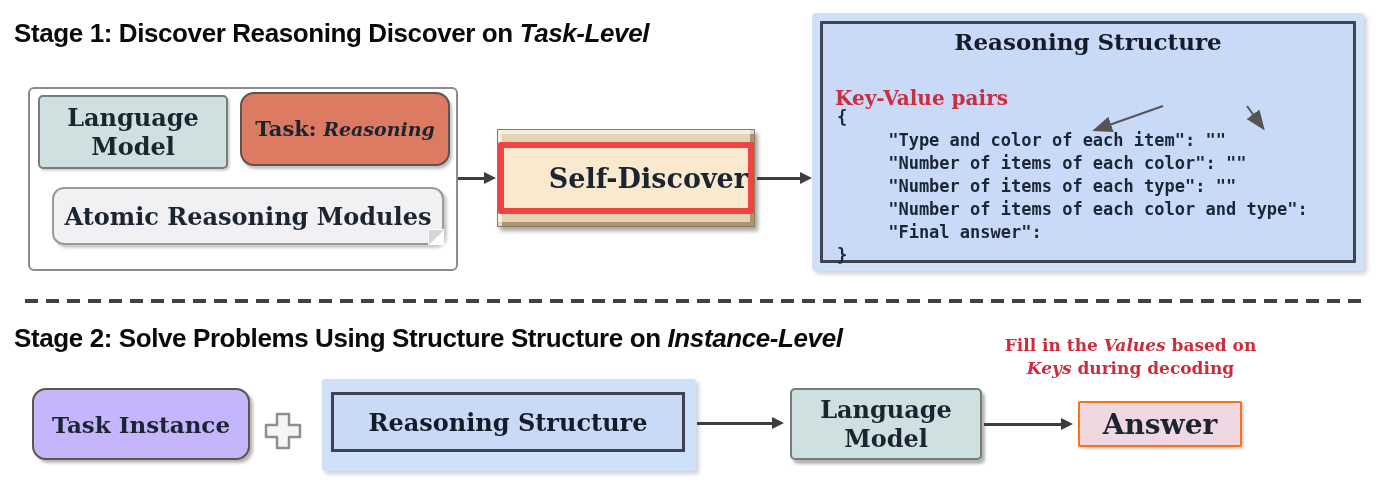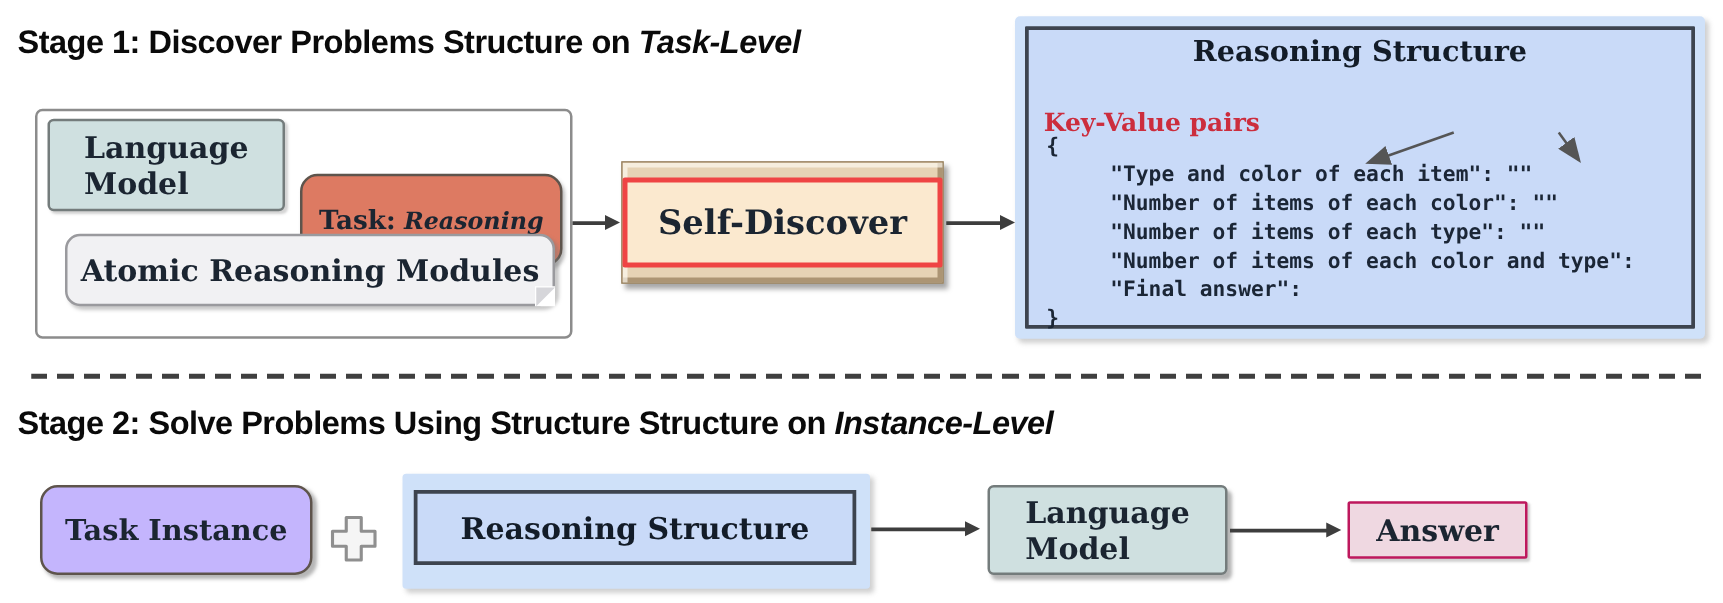--- a/index.html
+++ b/index.html
@@ -15,33 +15,33 @@
   }
   .stage-title i { font-style:italic; }
 
   
   .s1-container {
     left:28px; top:87px; width:430px; height:184px;
     background:#ffffff; border:2px solid #8c8c8c; border-radius:6px;
   }
   .box {
     display:flex; align-items:center; justify-content:center;
-    text-align:left; color:#1b2531; font-weight:bold;
+    text-align:center; color:#1b2531; font-weight:bold;
   }
   .lm-box {
     background:#cfe0e0; border:2px solid #747c7c; border-radius:5px;
     font-size:24px; line-height:29px;
     box-shadow:2px 2px 2px rgba(130,130,130,0.35);
   }
   .lm1 { left:38px; top:95px; width:190px; height:74px; }
   .task-box {
     left:240px; top:92px; width:210px; height:74px;
     background:#dd7a62; border:2px solid #5e544c; border-radius:14px;
     box-shadow:2px 3px 3px rgba(110,110,110,0.45);
-    flex-direction:column; font-size:19px; line-height:23px;margin-top:47px;
+    flex-direction:column; font-size:19px; line-height:23px;
   }
   .task-box .t-label { font-style:normal; font-size:21px; }
   .task-box i { font-style:italic; }
   .atomic-box {
     left:52px; top:187px; width:392px; height:58px;
     background:#f1f1f3; border:2px solid #9a9a9e; border-radius:12px;
     font-size:24px; box-shadow:3px 3px 3px rgba(120,120,120,0.4);
   }
   .fold-cover { position:absolute; right:-2px; bottom:-2px; width:16px; height:16px; background:#ffffff; }
   .fold-tri { position:absolute; right:-2px; bottom:-2px; width:0; height:0;
@@ -50,22 +50,22 @@
   
   .sd-outer {
     left:497px; top:129px; width:258px; height:98px;
     background:#e6d3b5; border:1px solid #8f7a5a;
     box-shadow:inset 4px 4px 0 rgba(255,252,245,0.65),
                inset -4px -4px 0 rgba(124,98,62,0.55),
                3px 4px 4px rgba(0,0,0,0.35);
     display:flex; align-items:center; justify-content:center;
   }
   .sd-inner {
-    width:272px; height:72px; background:#fbe9cf; border:4px solid #ef4444;
-    border-radius:2px; display:flex; align-items:center; justify-content:center;
+    width:272px; height:72px; background:#fbe9cf; border:6px solid #ef4444;
+    border-radius:2px; display:flex; align-items:center; justify-content:flex-end;
     font-size:27px; font-weight:bold; color:#1b2531;
   }
 
   
   .harrow { position:absolute; height:3px; background:#3d3d3d; }
   .harrow::after {
     content:""; position:absolute; right:-11px; top:-5px;
     border-left:12px solid #3d3d3d; border-top:6.5px solid transparent;
     border-bottom:6.5px solid transparent;
   }
@@ -121,32 +121,32 @@
   }
   .rs2-inner {
     position:absolute; left:9px; top:13px; width:354px; height:60px;
     background:#c9daf8; border:3px solid #3d444f;
     display:flex; align-items:center; justify-content:center;
     font-size:24px; font-weight:bold; color:#131c28;
   }
   .lm2 { left:790px; top:388px; width:192px; height:72px;
     box-shadow:3px 4px 3px rgba(120,120,120,0.55); }
   .answer-box {
-    left:1078px; top:401px; width:144px; height:46px;
-    background:#efd8e1; border:2px solid #be185d; border-radius:2px;
-    font-size:24px; box-shadow:2px 2px 2px rgba(140,140,140,0.4);
+    left:1078px; top:401px; width:164px; height:46px;
+    background:#efd8e1; border:2px solid #f97316; border-radius:2px;
+    font-size:28px; box-shadow:2px 2px 2px rgba(140,140,140,0.4);
   }
 </style>
 </head>
 <body>
 
 <div id="canvas">
 
   <div class="abs stage-title" style="left:14px; top:18px;">
-    <span>Stage 1: Discover Problems Structure on </span><i>Task-Level</i>
+    <span>Stage 1: Discover Reasoning Discover on </span><i>Task-Level</i>
   </div>
 
   <div class="abs s1-container"></div>
 
   <div class="abs box lm-box lm1">
     <div>
       <div>Language</div>
       <div>Model</div>
     </div>
   </div>
@@ -199,20 +199,24 @@
       </div>
     </div>
   </div>
 
   <div class="abs divider"></div>
 
   <div class="abs stage-title" style="left:14px; top:323px;">
     <span>Stage 2: Solve Problems Using Structure Structure on </span><i>Instance-Level</i>
   </div>
 
+  <div class="abs s2-annotation">
+    <div><span>Fill in the </span><i>Values</i><span> based on</span></div>
+    <div><i>Keys</i><span> during decoding</span></div>
+  </div>
 
   <div class="abs box ti-box">
     <span>Task Instance</span>
   </div>
 
   <svg class="abs plus-icon" width="42" height="42" viewBox="0 0 42 42">
     <path d="M15 4 h12 v11 h11 v12 h-11 v11 h-12 v-11 h-11 v-12 h11 z" fill="#f5f5f5" stroke="#8f8f8f" stroke-width="2.5" stroke-linejoin="round"></path>
   </svg>
 
   <div class="abs rs2-glow">

